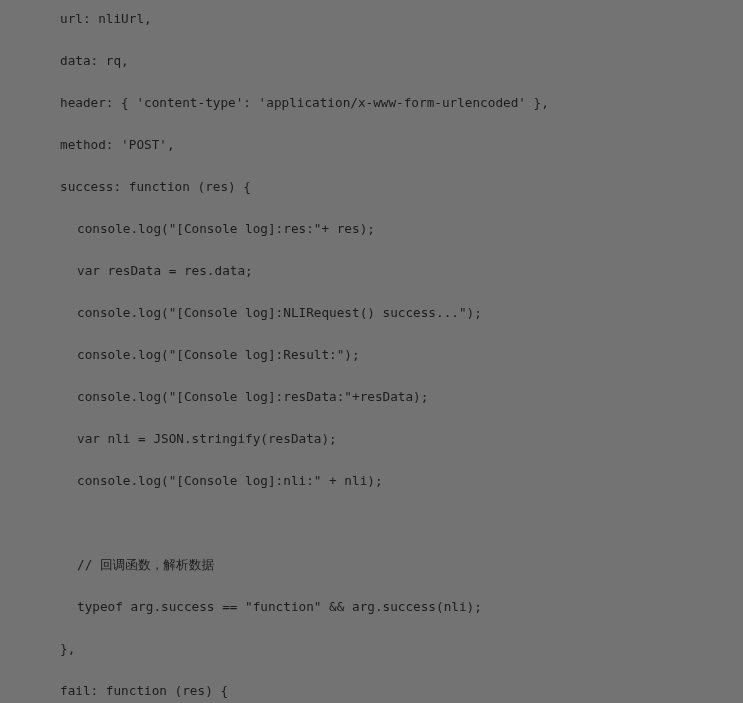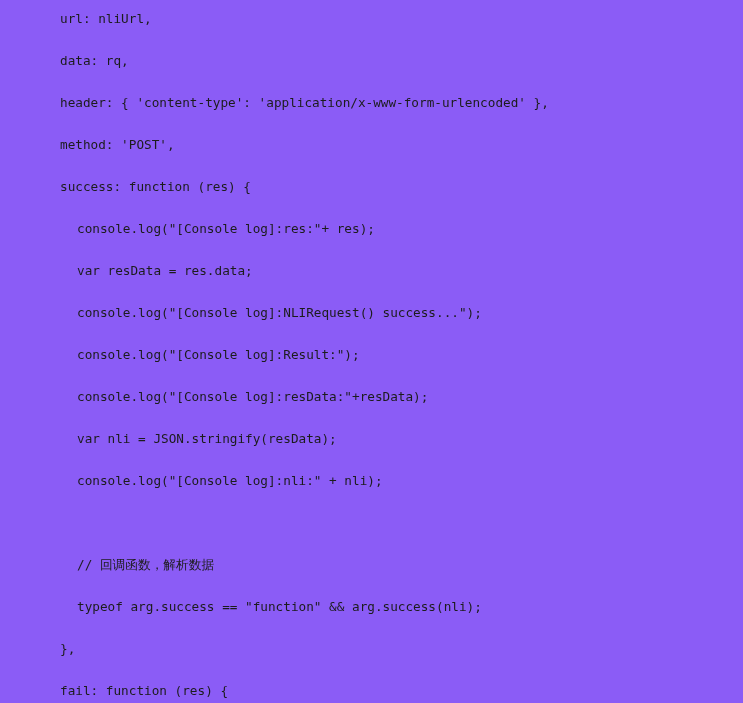--- a/index.html
+++ b/index.html
@@ -11,21 +11,21 @@
     width: 743px;
     height: 703px;
     background: #f5f5f5;
     font-family: "DejaVu Sans Mono", "Liberation Mono", monospace;
     overflow: hidden;
   }
   #code-block {
     position: relative;
     width: 743px;
     height: 703px;
-    background: #8b5cf6;
+    background: #737373;
     box-sizing: border-box;
     padding: 0;
   }
   .code-line {
     position: absolute;
     left: 0;
     width: 743px;
     height: 42px;
     line-height: 42px;
     font-size: 12.7px;

